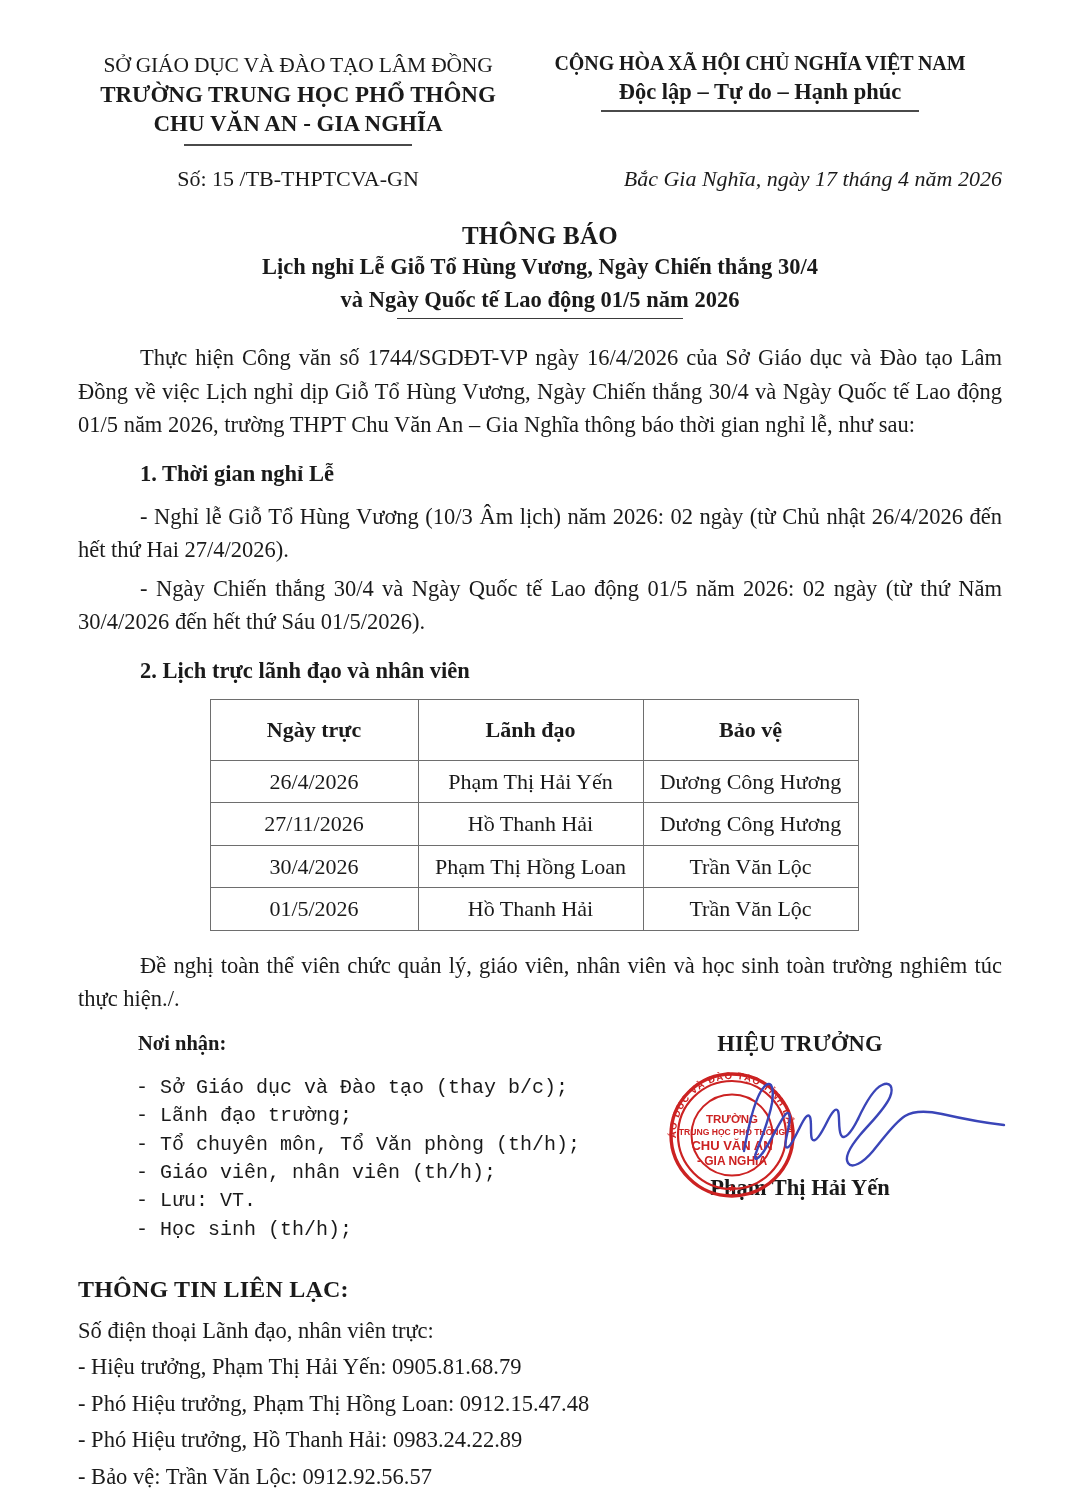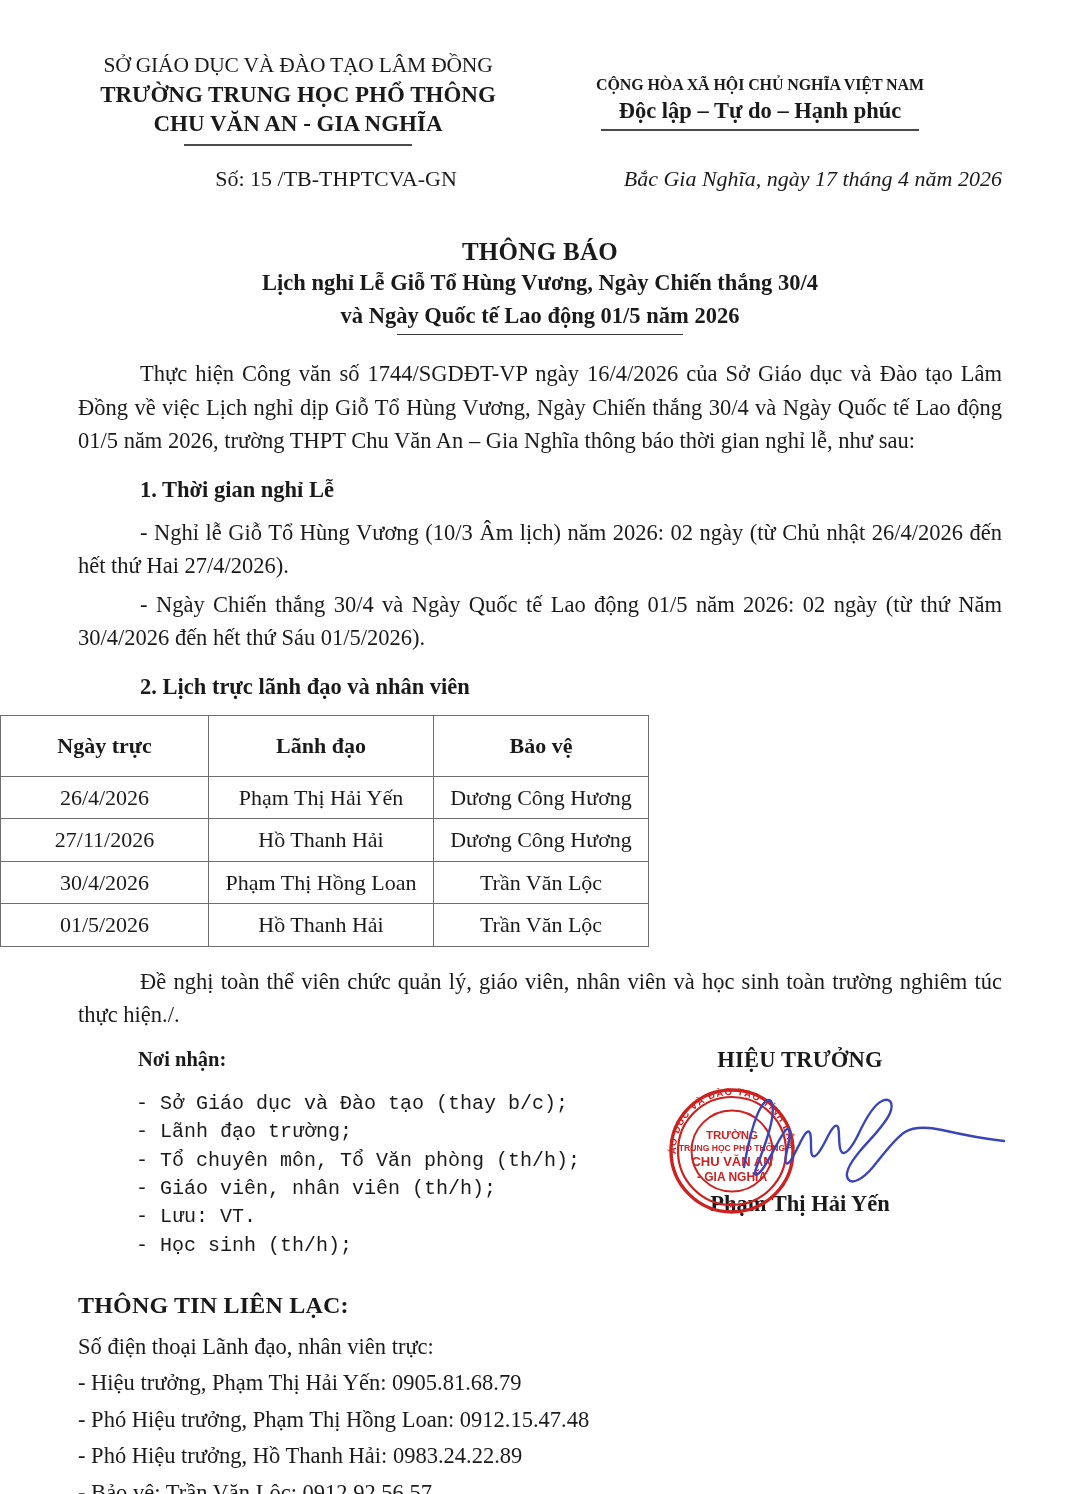--- a/index.html
+++ b/index.html
@@ -47,62 +47,61 @@
     font-size: 22.5px;
     line-height: 1.3;
     white-space: nowrap;
     text-align: center;
   }
   .hdr-line-bold.big {
     font-size: 23px;
   }
   .nation-title {
     font-weight: bold;
-    font-size: 16px;
+    font-size: 20px;
     letter-spacing: -0.1px;
     white-space: nowrap;
-    margin-top: 24px;
   }
   .nation-motto {
     font-weight: bold;
     font-size: 22.5px;
     margin-top: 4px;
     white-space: nowrap;
   }
   .rule {
     height: 2px;
     background: #4a4a4a;
     margin: 5px auto 0 auto;
   }
   .rule-left { width: 228px; }
   .rule-right { width: 318px; }
 
   .hdr-row2 {
     display: flex;
-    padding: 20px 78px 0 116px;
+    padding: 20px 78px 0 78px;
     align-items: baseline;
   }
   .doc-number {
     width: 440px;
     text-align: center;
     font-size: 22px;
     white-space: nowrap;
   }
   .doc-date {
     flex: 1;
     text-align: right;
     font-style: italic;
     font-size: 22px;
     white-space: nowrap;
   }
 
   
   .title-block {
     text-align: center;
-    margin-top: 46px;
+    margin-top: 30px;
   }
   .title-main {
     font-weight: bold;
     font-size: 25px;
     letter-spacing: 0.3px;
   }
   .title-sub {
     font-weight: bold;
     font-size: 22.5px;
     line-height: 1.36;
@@ -140,21 +139,21 @@
   p.dash-para {
     margin: 0 0 6px 0;
     text-align: justify;
     text-indent: 62px;
   }
 
   
   .table-wrap {
     margin: 12px 12px 0 0;
     display: flex;
-    justify-content: flex-start;
+    justify-content: center;
   }
   table.duty {
     border-collapse: collapse;
     width: 648px;
     table-layout: fixed;
   }
   table.duty td, table.duty th {
     border: 1.6px solid #6e6e6e;
     text-align: center;
     font-size: 22px;

